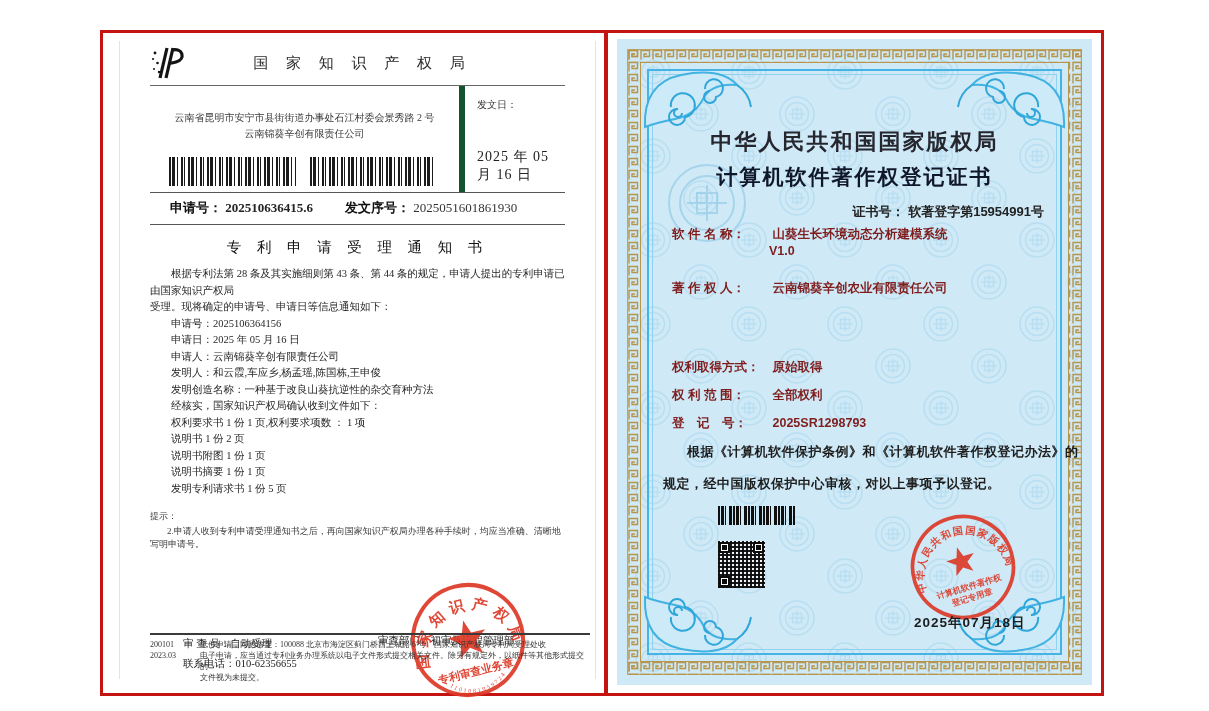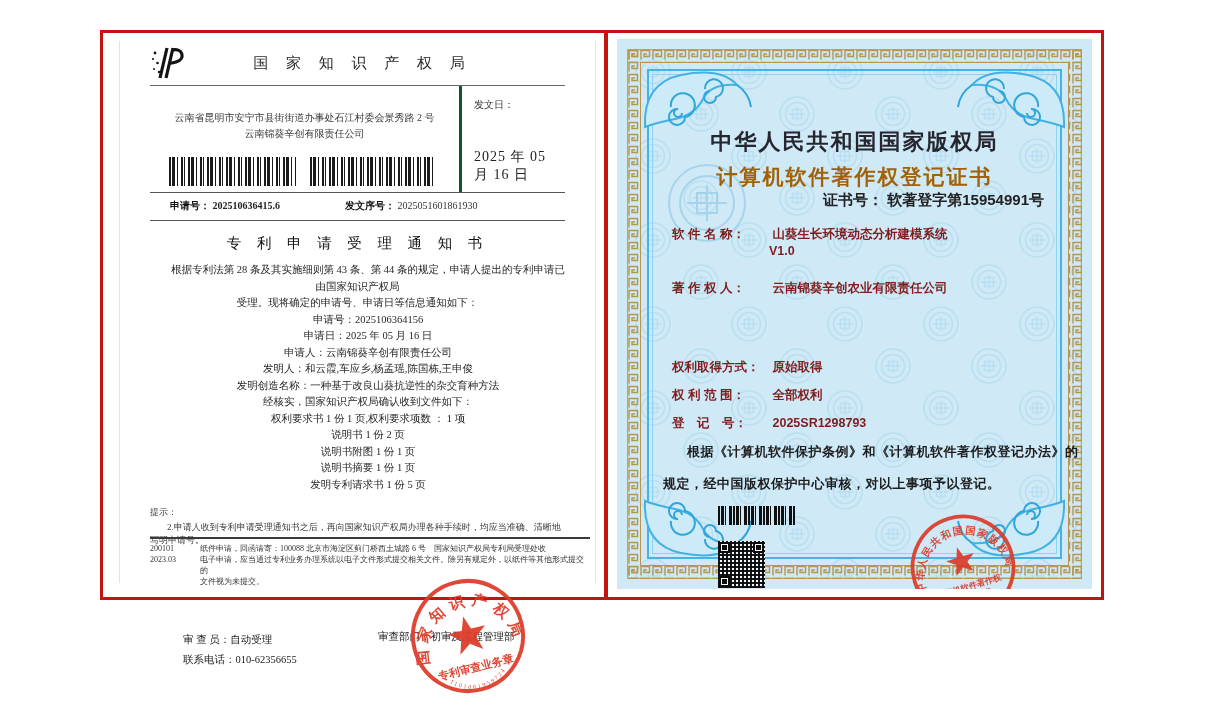--- a/index.html
+++ b/index.html
@@ -1,19 +1,19 @@
 <!DOCTYPE html>
 <html><head>
 <meta charset="utf-8">
 <style>
   * { box-sizing: border-box; margin: 0; padding: 0; }
   html,body { width:1209px; height:711px; background:#fff; overflow:hidden;
     font-family:"Liberation Serif","DejaVu Serif",serif; }
 
-  .frame { position:absolute; left:100px; top:30px; width:1004px; height:570px;
+  .frame { position:absolute; left:100px; top:30px; width:1004px; height:666px;
     border:3px solid #c41411; display:flex; background:#fff; }
 
   
   .cell-left { width:505px; border-right:4px solid #c41411; position:relative; background:#fff; }
   .page-edge { position:absolute; top:8px; bottom:14px; width:1px; background:#e4e4e4; }
   .doc { position:absolute; left:47px; top:12px; width:415px; color:#222; }
 
   .doc-header { display:flex; align-items:center; border-bottom:1px solid #666; padding-bottom:4px; }
   .agency { flex:1; text-align:center; font-size:15px; letter-spacing:7px; color:#2a2a2a; padding-right:26px; }
 
@@ -23,33 +23,33 @@
   .addr { text-align:center; font-size:10px; color:#3a3a3a; line-height:16px; margin-top:8px; }
   .barcodes { display:flex; gap:14px; margin:15px 0 6px 19px; }
   .barcode { height:29px; background-repeat:repeat-x;
     background-image:repeating-linear-gradient(90deg,
       #1b1b1b 0px,#1b1b1b 2px,#fff 2px,#fff 3px,
       #1b1b1b 3px,#1b1b1b 6px,#fff 6px,#fff 8px,
       #1b1b1b 8px,#1b1b1b 9px,#fff 9px,#fff 12px,
       #1b1b1b 12px,#1b1b1b 14px,#fff 14px,#fff 15px,
       #1b1b1b 15px,#1b1b1b 16px,#fff 16px,#fff 19px); }
   .bc1 { width:127px; } .bc2 { width:125px; }
-  .mail-right { width:106px; border-left:3px solid #14532d; padding:12px 0 0 12px; }
+  .mail-right { width:106px; border-left:6px solid #14532d; padding:12px 0 0 12px; }
   .issue-label { font-size:10px; color:#333; }
   .issue-date { font-size:14px; margin-top:36px; letter-spacing:1px; color:#222; }
 
-  .meta-row { display:flex; border-bottom:1px solid #555; padding:6px 0 7px; font-size:10px; }
+  .meta-row { display:flex; border-bottom:1px solid #555; padding:6px 0 7px; font-size:13px; }
   .meta-app { width:47%; padding-left:20px; }
   .meta-lab { font-weight:bold; color:#111; }
   .meta-val-b { font-weight:bold; }
   .meta-val { color:#333; }
 
   .notice-title { text-align:center; font-size:14.5px; font-weight:normal; letter-spacing:6px; margin:13px 0 9px; color:#111; }
 
-  .body-text { font-size:10.5px; line-height:16.5px; color:#262626;text-align:center; }
+  .body-text { font-size:10.5px; line-height:16.5px; color:#262626; }
   .bt-indent { text-indent:21px; }
   .bt-item { margin-left:21px; }
 
   .tips { margin-top:13px; font-size:9px; color:#3a3a3a; line-height:13.5px; }
   .tip { text-indent:17px; margin-top:1px; }
 
   .signoff { position:relative; margin-top:42px; height:104px; font-size:10.5px; }
   .sig-left { position:absolute; left:33px; top:40px; line-height:20px; }
   .sig-dept { position:absolute; left:228px; top:40px; }
   .seal-left { position:absolute; left:258px; top:-14px; width:120px; height:120px;
@@ -70,22 +70,22 @@
   .inner-frame2 { position:absolute; inset:35px; border:1px solid #8ed2f0; }
   .corner { position:absolute; width:112px; height:84px; }
   .c-tl { left:24px; top:24px; }
   .c-tr { right:24px; top:24px; transform:scaleX(-1); }
   .c-bl { left:24px; bottom:24px; transform:scaleY(-1); }
   .c-br { right:24px; bottom:24px; transform:scale(-1,-1); }
 
   .t1 { position:absolute; top:88px; left:0; right:0; text-align:center; font-size:22px;
     font-weight:bold; letter-spacing:2px; color:#26262e; }
   .t2 { position:absolute; top:124px; left:0; right:0; text-align:center; font-size:21px;
-    font-weight:bold; letter-spacing:2px; color:#a16207; }
-  .certno { position:absolute; top:152px; right:48px; font-size:15px; font-weight:bold; color:#222;
+    font-weight:bold; letter-spacing:2px; color:#0f172a; }
+  .certno { position:absolute; top:164px; right:48px; font-size:13px; font-weight:bold; color:#222;
     font-family:"Liberation Sans","DejaVu Sans",sans-serif; }
 
   .fld { position:absolute; left:55px; font-size:12.5px; font-weight:bold; color:#7f1d1d;
     font-family:"Liberation Sans","DejaVu Sans",sans-serif; white-space:nowrap; }
   .fld .lab { display:inline-block; width:97px; }
   .f-soft { top:187px; } .f-ver { top:205px; left:152px; }
   .f-own { top:241px; } .f-acq { top:320px; } .f-scope { top:348px; } .f-reg { top:376px; }
 
   .stmt { position:absolute; font-size:13px; font-weight:600; color:#1d1d1d; letter-spacing:.5px;
     font-family:"Liberation Sans","DejaVu Sans",sans-serif; white-space:nowrap; }

